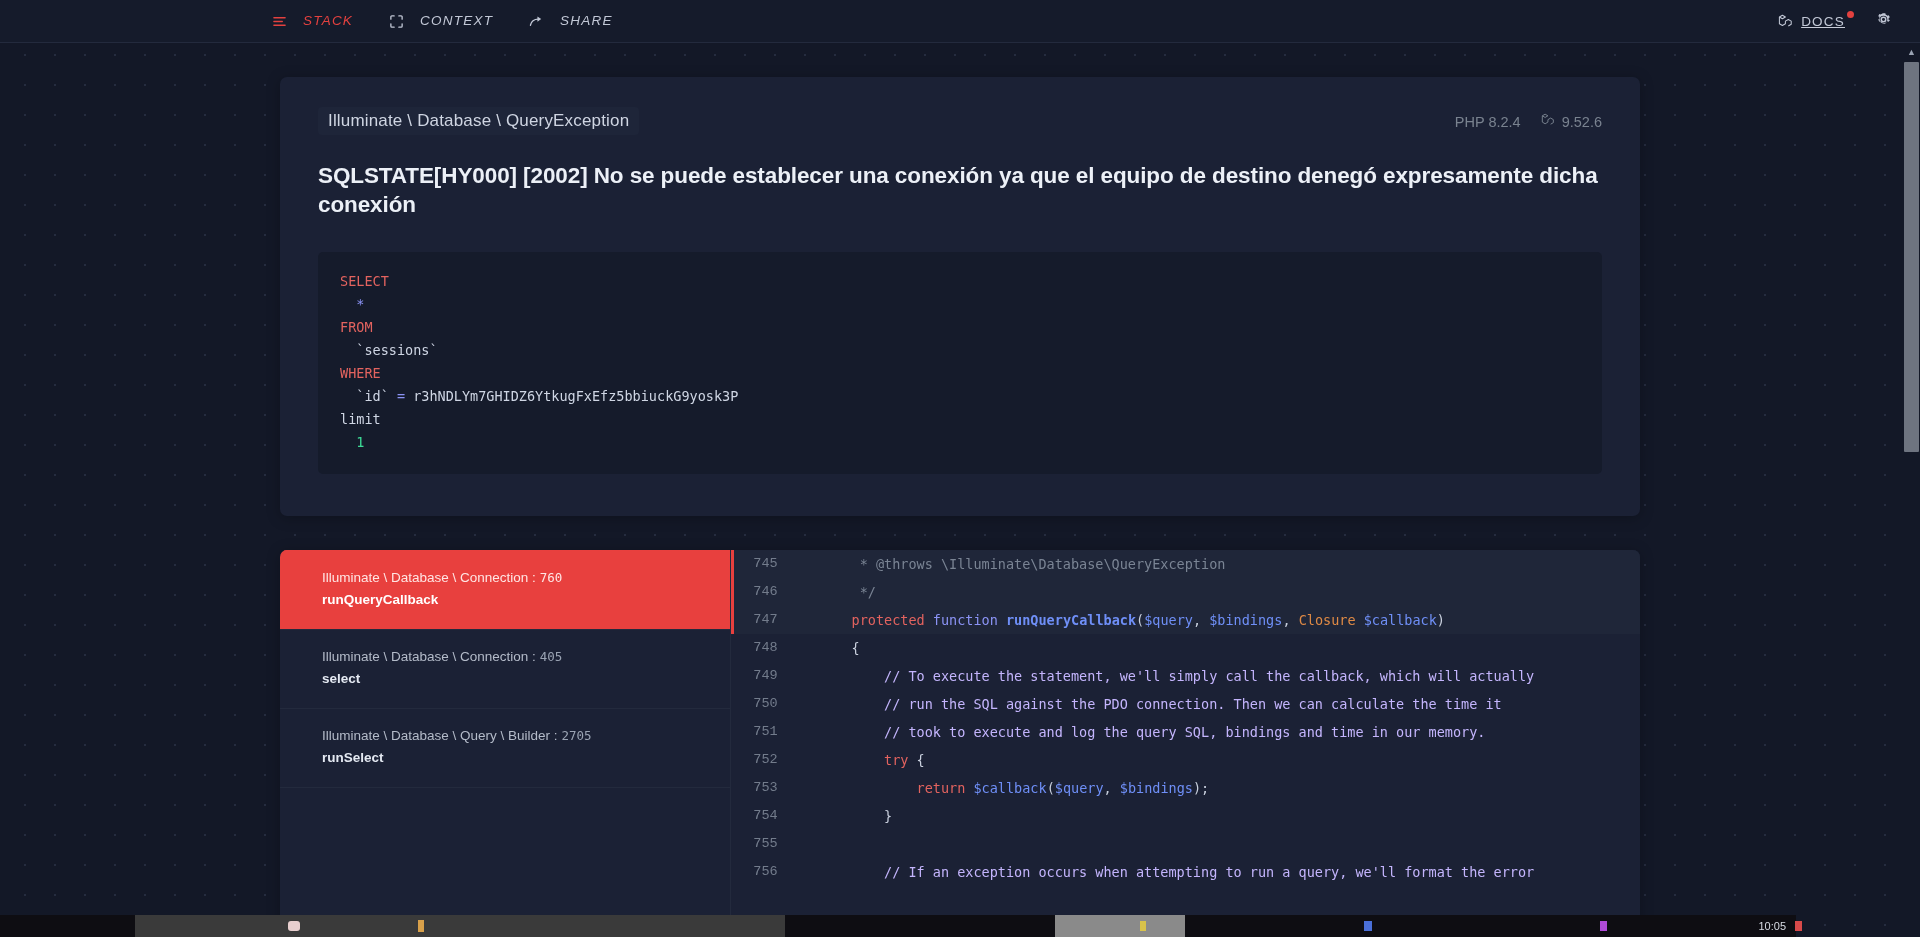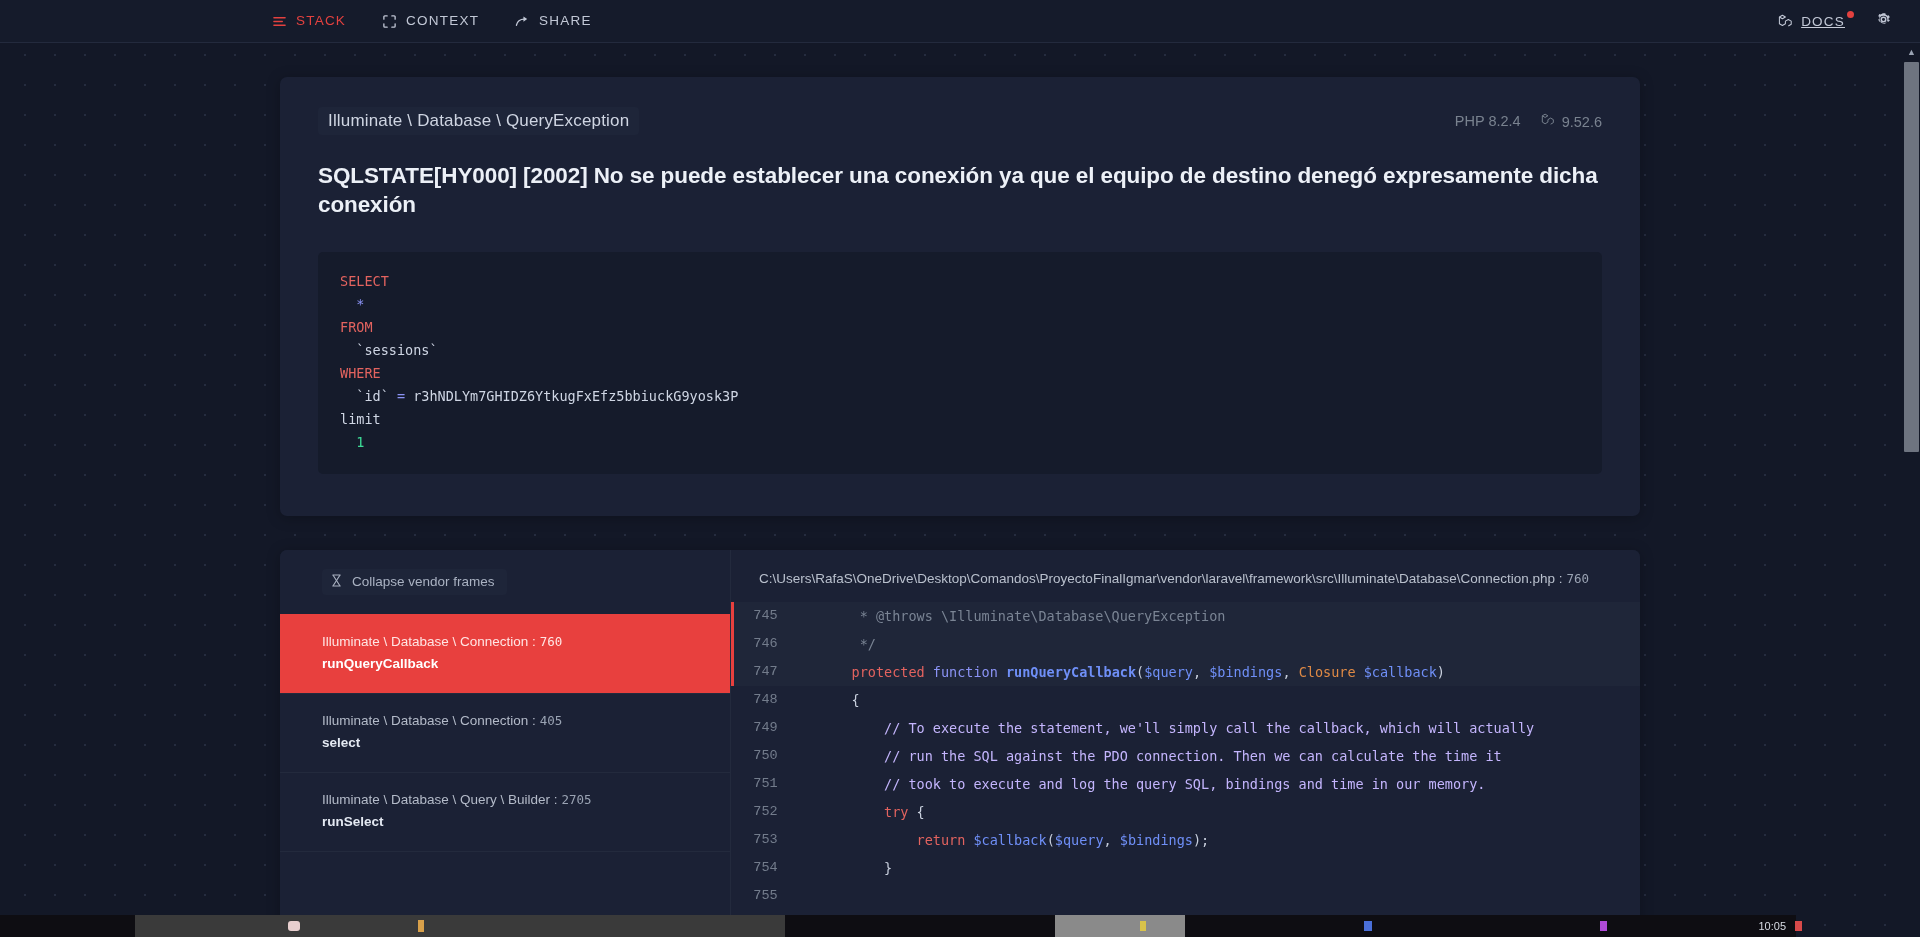--- a/index.html
+++ b/index.html
@@ -35,27 +35,28 @@
   }
   .topnav-left {
     display: flex;
     align-items: center;
     gap: 36px;
     margin-left: 272px;
   }
   .nav-item {
     display: flex;
     align-items: center;
-    gap: 9px;
+    gap: 16px;
     font-size: 13.5px;
     letter-spacing: .09em;
     color: #c2c8d6;
     cursor: pointer;
     line-height: 1;
     text-transform: uppercase;
+    font-style: italic;
   }
   .nav-item.active { color: #e3413f; }
   .nav-ico { display: flex; align-items: center; justify-content: center; width: 15px; height: 15px; }
   .nav-ico svg { display: block; }
 
   .topnav-right {
     margin-left: auto;
     display: flex;
     align-items: center;
     gap: 30px;
@@ -111,21 +112,21 @@
     display: inline-block;
     background: #1e2539;
     color: #cfd5e2;
     font-size: 17px;
     padding: 4px 10px;
     border-radius: 4px;
     letter-spacing: .01em;
   }
   .versions {
     display: flex;
-    align-items: flex-start;
+    align-items: center;
     gap: 20px;
     color: #79828f;
     font-size: 14.5px;
     padding-top: 6px;
   }
   .ver-item { display: flex; align-items: center; gap: 7px; }
 
   .exc-message {
     margin-top: 26px;
     font-size: 22.5px;
@@ -418,52 +419,38 @@
 <span class="plain">  `sessions`</span>
 <span class="kw">WHERE</span>
 <span class="plain">  `id`</span><span class="op"> = </span><span class="plain">r3hNDLYm7GHIDZ6YtkugFxEfz5bbiuckG9yosk3P</span>
 <span class="plain">limit</span>
 <span class="num">  1</span></div>
     </div>
 
     <div class="stack-card">
 
       <div class="frames-col">
-        <div class="collapse-bar">
-          <div class="collapse-btn">
-            <span>
-              <svg width="11" height="13" viewBox="0 0 12 14" fill="none" stroke="#aab2c2" stroke-width="1.25" stroke-linecap="round">
-                <path d="M2 1h8"></path>
-                  <path d="M2 13h8"></path>
-                <path d="M2.5 1.6l7 10.8"></path>
-                  <path d="M9.5 1.6l-7 10.8"></path>
-              </svg>
-            </span>
-            <span>Collapse vendor frames</span>
-          </div>
-        </div>
         <div id="frames-list">
             <div class="frame active">
               <div class="frame-loc"><span>Illuminate \ Database \ Connection : </span><span class="lineno">760</span></div>
               <div class="frame-fn">runQueryCallback</div>
             </div>
             <div class="frame">
               <div class="frame-loc"><span>Illuminate \ Database \ Connection : </span><span class="lineno">405</span></div>
               <div class="frame-fn">select</div>
             </div>
             <div class="frame">
               <div class="frame-loc"><span>Illuminate \ Database \ Query \ Builder : </span><span class="lineno">2705</span></div>
               <div class="frame-fn">runSelect</div>
             </div>
             <div class="frame"></div>
           </div>
       </div>
 
       <div class="code-col">
-        <div class="code-path"><span>C:\Users\RafaS\OneDrive\Desktop\Comandos\ProyectoFinalIgmar\vendor\laravel\framework\src\Illuminate\Database\Connection.php :</span> <span class="pathnum">760</span></div>
         <div class="code-lines" id="code-lines"><div class="code-line hl"><div class="gutter">745</div><div class="code-src"><span class="c-doc">     * @throws \Illuminate\Database\QueryException</span></div></div><div class="code-line hl"><div class="gutter">746</div><div class="code-src"><span class="c-doc">     */</span></div></div><div class="code-line hl"><div class="gutter">747</div><div class="code-src"><span class="c-punc">    </span><span class="c-kw">protected</span><span class="c-punc"> </span><span class="c-fnkw">function</span><span class="c-punc"> </span><span class="c-fn">runQueryCallback</span><span class="c-punc">(</span><span class="c-var">$query</span><span class="c-punc">, </span><span class="c-var">$bindings</span><span class="c-punc">, </span><span class="c-type">Closure</span><span class="c-punc"> </span><span class="c-var">$callback</span><span class="c-punc">)</span></div></div><div class="code-line"><div class="gutter">748</div><div class="code-src"><span class="c-punc">    {</span></div></div><div class="code-line"><div class="gutter">749</div><div class="code-src"><span class="c-com">        // To execute the statement, we'll simply call the callback, which will actually</span></div></div><div class="code-line"><div class="gutter">750</div><div class="code-src"><span class="c-com">        // run the SQL against the PDO connection. Then we can calculate the time it</span></div></div><div class="code-line"><div class="gutter">751</div><div class="code-src"><span class="c-com">        // took to execute and log the query SQL, bindings and time in our memory.</span></div></div><div class="code-line"><div class="gutter">752</div><div class="code-src"><span class="c-punc">        </span><span class="c-kw">try</span><span class="c-punc"> {</span></div></div><div class="code-line"><div class="gutter">753</div><div class="code-src"><span class="c-punc">            </span><span class="c-kw">return</span><span class="c-punc"> </span><span class="c-var">$callback</span><span class="c-punc">(</span><span class="c-var">$query</span><span class="c-punc">, </span><span class="c-var">$bindings</span><span class="c-punc">);</span></div></div><div class="code-line"><div class="gutter">754</div><div class="code-src"><span class="c-punc">        }</span></div></div><div class="code-line"><div class="gutter">755</div><div class="code-src"><span class="c-punc"></span></div></div><div class="code-line"><div class="gutter">756</div><div class="code-src"><span class="c-com">        // If an exception occurs when attempting to run a query, we'll format the error</span></div></div></div>
       </div>
 
     </div>
   </div>
 </div>
 
 <div class="scrollbar-track">
   <div class="scroll-up">▲</div>
   <div class="scroll-thumb"></div>

